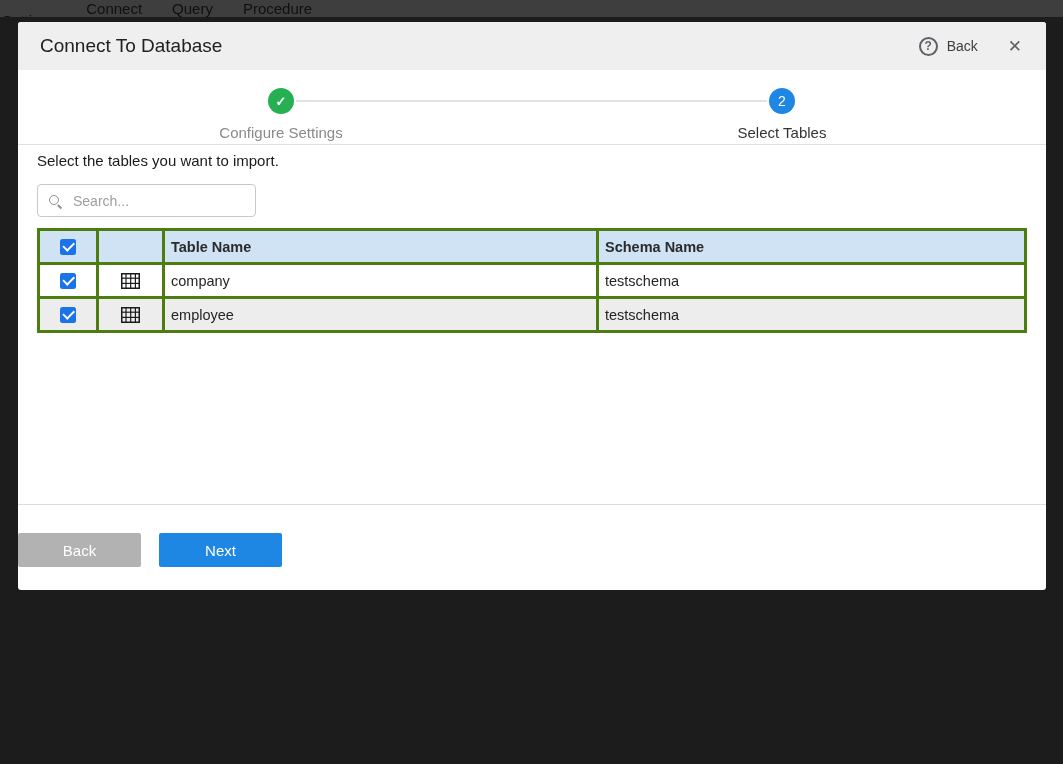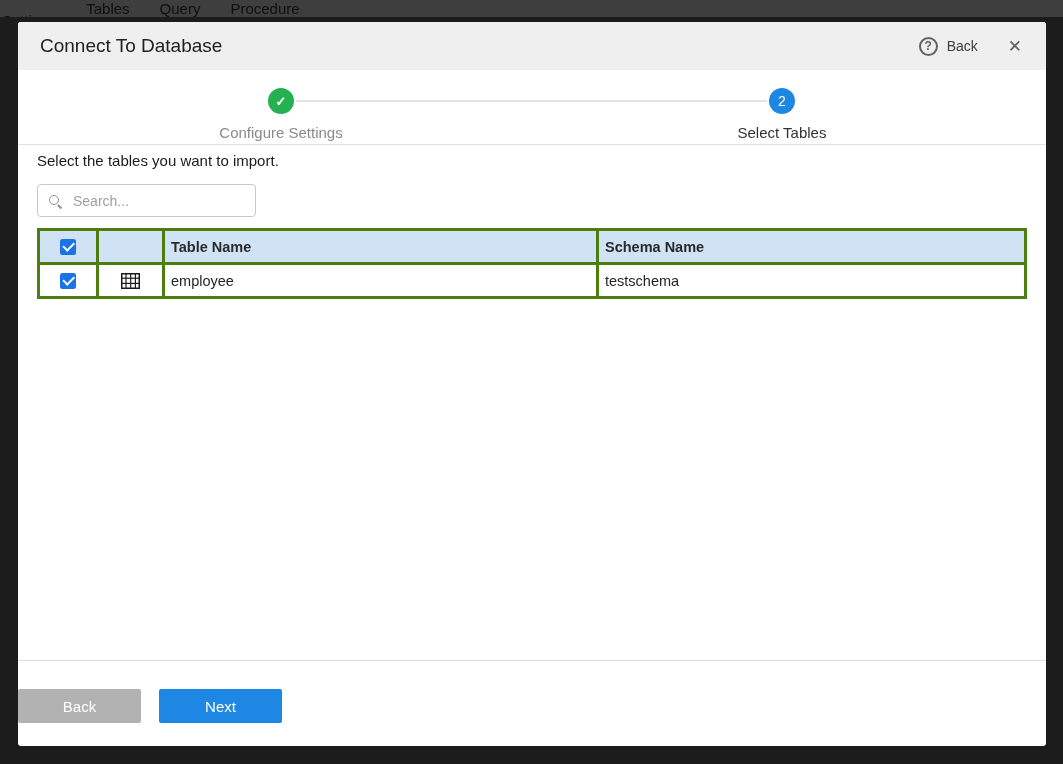--- a/index.html
+++ b/index.html
@@ -15,21 +15,21 @@
   .bg-strip {
     position:absolute; top:0; left:0; width:100%; height:17px;
     background:#3e3e3e; overflow:hidden;
   }
   .bg-tabs { display:flex; gap:30px; padding-left:2px; }
   .bg-tab { font-size:15px; color:#0f0f0f; white-space:nowrap; }
   .bg-tab.first { font-weight:normal;margin-top:12px; }
 
   
   .modal {
-    position:absolute; left:18px; top:22px; width:1028px; height:724px;
+    position:absolute; left:18px; top:22px; width:1028px; height:568px;
     background:#ffffff; border-radius:3px;
     display:flex; flex-direction:column;
   }
 
   .modal-header {
     height:48px; flex:0 0 48px; background:#efefef;
     border-radius:3px 3px 0 0;
     display:flex; align-items:center; padding:0 24px 0 22px;
   }
   .modal-title { font-size:19px; color:#212121; }
@@ -135,21 +135,21 @@
   }
   .btn.back { background:#b2b2b2; }
   .btn.next { background:#1e87e4; }
 </style>
 </head>
 <body>
 
 <div class="bg-strip">
   <div class="bg-tabs">
     <span class="bg-tab first">Settings</span>
-    <span class="bg-tab">Tables</span>
+    <span class="bg-tab">Connect</span>
     <span class="bg-tab">Query</span>
     <span class="bg-tab">Procedure</span>
   </div>
 </div>
 
 <div class="modal">
 
   <div class="modal-header">
     <span class="modal-title">Connect To Database</span>
     <div class="header-right">
@@ -198,20 +198,37 @@
           <td class="center">
             <svg class="tbl-icon" width="19" height="16" viewBox="0 0 19 16">
               <rect x="0.75" y="0.75" width="17.5" height="14.5" fill="none" stroke="#1b1b1b" stroke-width="1.5"></rect>
               <line x1="0" y1="5.2" x2="19" y2="5.2" stroke="#1b1b1b" stroke-width="1.2"></line>
               <line x1="0" y1="10.4" x2="19" y2="10.4" stroke="#1b1b1b" stroke-width="1.2"></line>
               <line x1="5" y1="0" x2="5" y2="16" stroke="#1b1b1b" stroke-width="1.2"></line>
               <line x1="9.7" y1="0" x2="9.7" y2="16" stroke="#1b1b1b" stroke-width="1.2"></line>
               <line x1="14.4" y1="0" x2="14.4" y2="16" stroke="#1b1b1b" stroke-width="1.2"></line>
             </svg>
           </td>
+          <td>company</td>
+          <td>testschema</td>
+        </tr>
+        <tr>
+          <td class="center">
+            <span class="checkbox"></span>
+          </td>
+          <td class="center">
+            <svg class="tbl-icon" width="19" height="16" viewBox="0 0 19 16">
+              <rect x="0.75" y="0.75" width="17.5" height="14.5" fill="none" stroke="#1b1b1b" stroke-width="1.5"></rect>
+              <line x1="0" y1="5.2" x2="19" y2="5.2" stroke="#1b1b1b" stroke-width="1.2"></line>
+              <line x1="0" y1="10.4" x2="19" y2="10.4" stroke="#1b1b1b" stroke-width="1.2"></line>
+              <line x1="5" y1="0" x2="5" y2="16" stroke="#1b1b1b" stroke-width="1.2"></line>
+              <line x1="9.7" y1="0" x2="9.7" y2="16" stroke="#1b1b1b" stroke-width="1.2"></line>
+              <line x1="14.4" y1="0" x2="14.4" y2="16" stroke="#1b1b1b" stroke-width="1.2"></line>
+            </svg>
+          </td>
           <td>employee</td>
           <td>testschema</td>
         </tr>
       </tbody>
     </table>
   </div>
 
   <div class="modal-footer">
     <button class="btn back">Back</button>
     <button class="btn next">Next</button>

